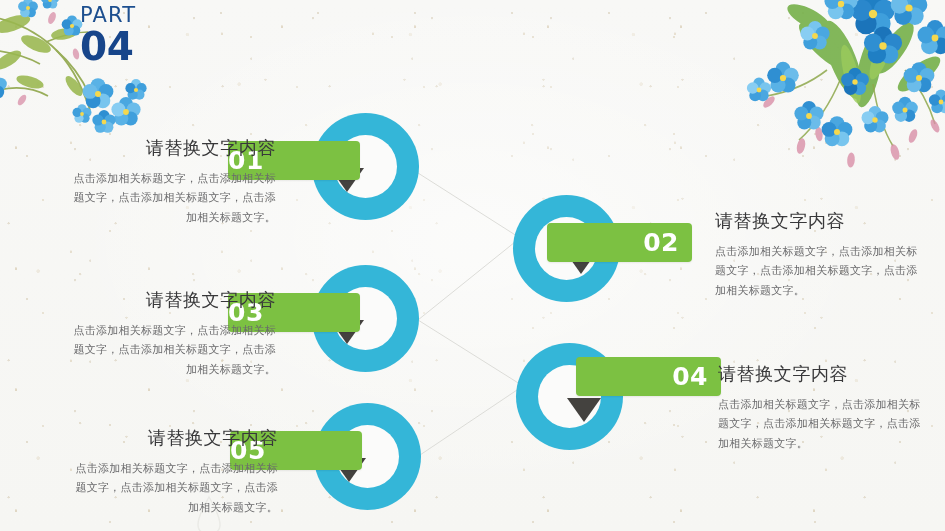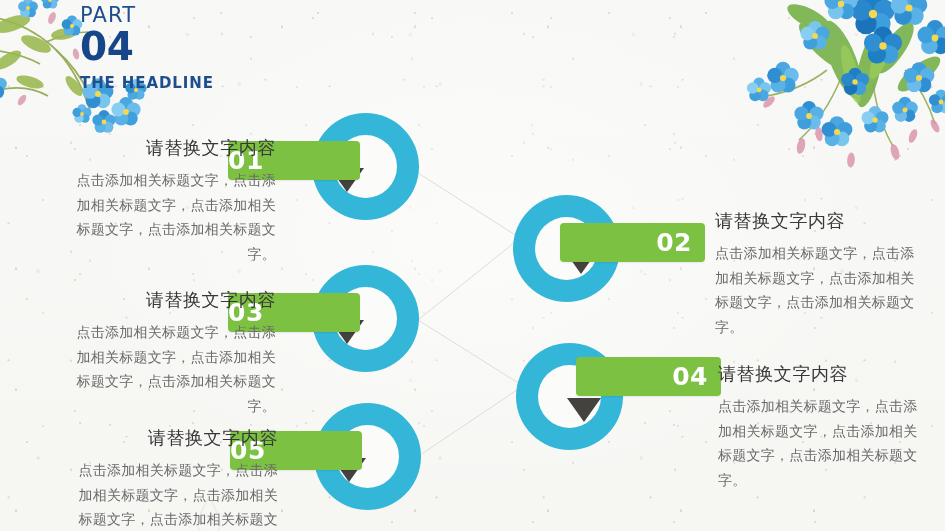--- a/index.html
+++ b/index.html
@@ -88,23 +88,22 @@
     border-right: 17px solid transparent;
     border-top: 24px solid #44423f;
   }
   
   .tblock { position: absolute; width: 208px; }
   .tblock .t-title {
     font-size: 18px; color: #38383a; font-weight: 400;
     letter-spacing: 0.6px; margin-bottom: 9px;
   }
   .tblock .t-body {
-    font-size: 14px; color: #6a6a6c; line-height: 1.75;
+    font-size: 11px; color: #6a6a6c; line-height: 1.75;
     letter-spacing: 0.25px;
-    font-family: Liberation Mono, monospace;
   }
   .tblock.ta-right { text-align: right; }
   .tblock.ta-left  { text-align: left; }
   
   .watermark {
     position: absolute; left: 186px; bottom: -4px;
     width: 46px; height: 40px; opacity: .30;
   }
 </style>
 </head>
@@ -363,21 +362,20 @@
           <circle cx="-4.4" cy="6.2" r="6.7" fill="#1b74ba"></circle>
         <circle cx="-7.2" cy="-2.4" r="6.7" fill="#2a87cc"></circle>
           <circle cx="0" cy="0" r="2.7" fill="#f5d84e"></circle>
       </g>
     </g>
   </svg>
 
   <div class="header">
     <div class="part-word">PART</div>
     <div class="part-num">04</div>
-    <div class="headline">THE HEADLINE</div>
   </div>
 
   <svg class="connectors" viewBox="0 0 945 531">
     <g stroke="#dcdcd8" stroke-width="1" fill="none">
       <line x1="418" y1="173" x2="520" y2="238"></line>
       <line x1="520" y1="238" x2="418" y2="320"></line>
       <line x1="418" y1="320" x2="523" y2="386"></line>
       <line x1="523" y1="386" x2="420" y2="455"></line>
     </g>
   </svg>
@@ -387,21 +385,21 @@
   <div class="ribbon left" style="left:228px; top:141px; width:132px;">
     <span class="num">01</span>
   </div>
   <div class="tblock ta-right" style="left:68px; top:136px;">
     <div class="t-title">请替换文字内容</div>
     <div class="t-body">点击添加相关标题文字，点击添加相关标题文字，点击添加相关标题文字，点击添加相关标题文字。</div>
   </div>
 
   <div class="ring" style="left:513px; top:195px; width:107px; height:107px;"></div>
   <div class="fold" style="left:564px; top:250px;"></div>
-  <div class="ribbon right" style="left:560px; top:223px; width:132px;">
+  <div class="ribbon right" style="left:547px; top:223px; width:132px;">
     <span class="num">02</span>
   </div>
   <div class="tblock ta-left" style="left:715px; top:209px;">
     <div class="t-title">请替换文字内容</div>
     <div class="t-body">点击添加相关标题文字，点击添加相关标题文字，点击添加相关标题文字，点击添加相关标题文字。</div>
   </div>
 
   <div class="ring" style="left:312px; top:265px; width:107px; height:107px;"></div>
   <div class="fold" style="left:330px; top:320px;"></div>
   <div class="ribbon left" style="left:228px; top:293px; width:132px;">

